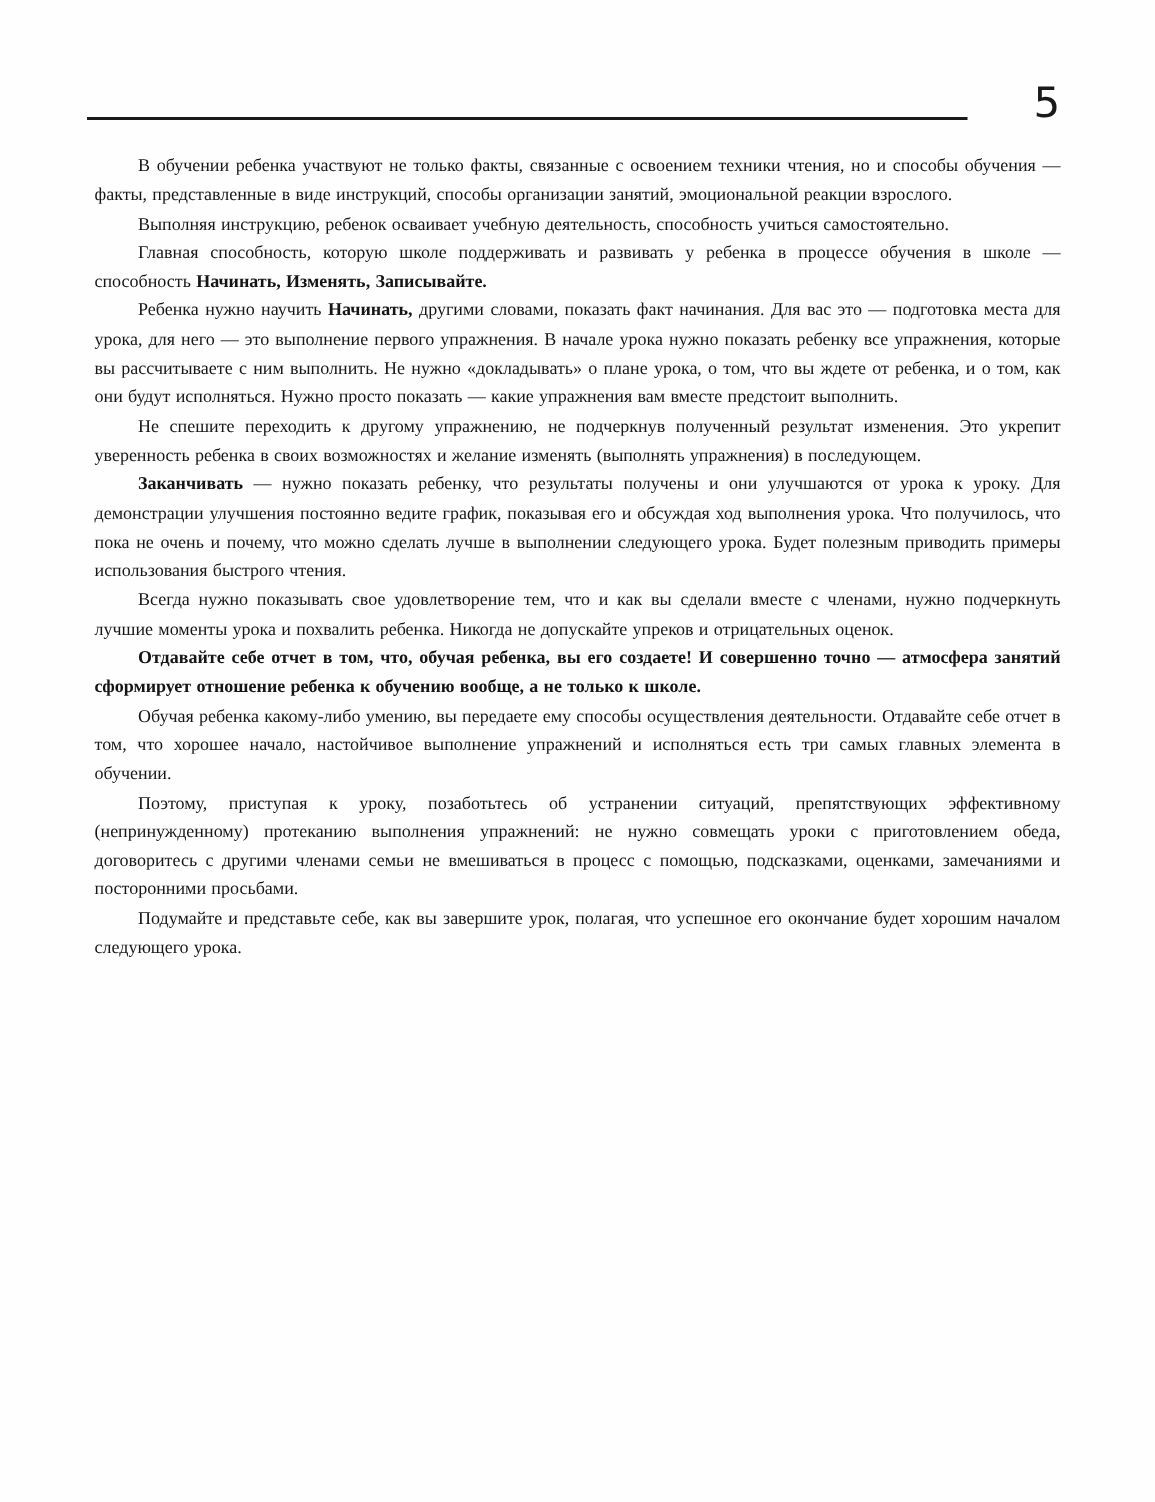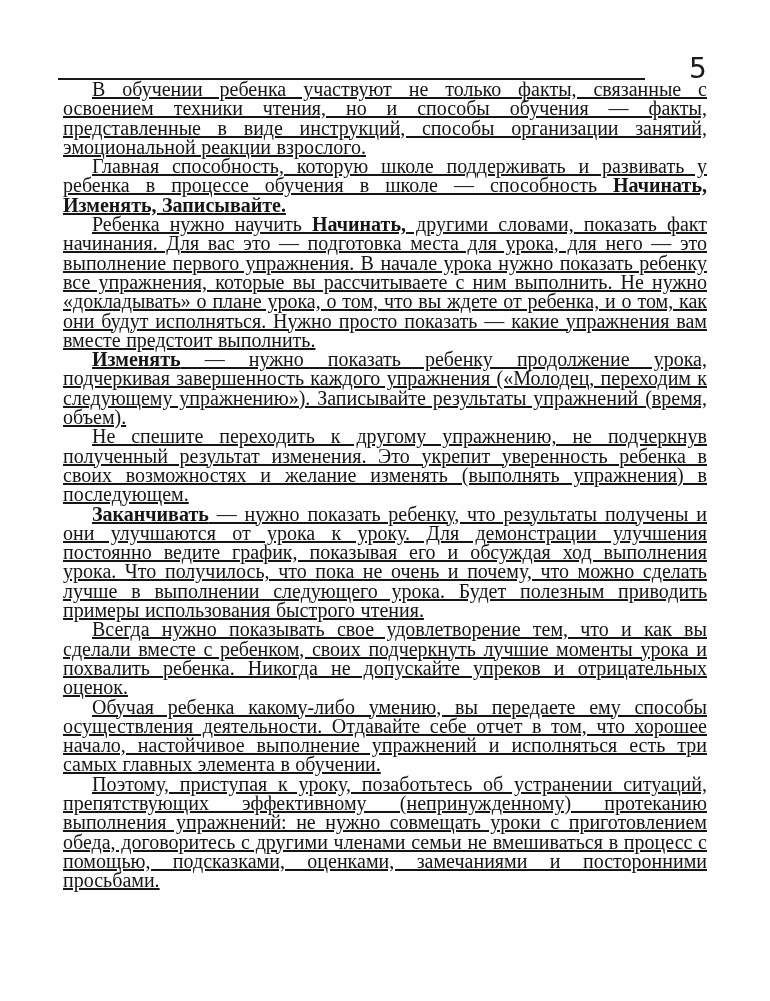--- a/index.html
+++ b/index.html
@@ -32,49 +32,50 @@
     text-align: center;
     font-family: "DejaVu Sans", "Liberation Sans", sans-serif;
     font-weight: 400;
     font-size: 28px;
     line-height: 30px;
     color: #1a1a1a;
   }
   .text-block {
     position: absolute;
     left: 63px;
-    top: 80px;
+    top: 101px;
     width: 644px;
-    font-size: 20px;
+    font-size: 12px;
     line-height: 19.3px;
     text-align: justify;
     hyphens: auto;
     -webkit-hyphens: auto;
     word-spacing: 0.5px;
-    text-decoration: underline;
   }
   .text-block p {
     margin: 0;
     padding: 0;
     text-indent: 29px;
   }
   .text-block .bold {
     font-weight: bold;
   }
 </style>
 </head>
 <body>
 
 <div class="page">
   <div class="header-rule"></div>
   <div class="page-number">5</div>
   <div class="text-block">
       <p><span>В обучении ребенка участвуют не только факты, связанные с освоением техники чтения, но и способы обучения — факты, представленные в виде инструкций, способы организации занятий, эмоциональной реакции взрослого.</span></p>
+      <p><span>Выполняя инструкцию, ребенок осваивает учебную деятельность, способность учиться самостоятельно.</span></p>
       <p><span>Главная способность, которую школе поддерживать и развивать у ребенка в процессе обучения в школе — способность </span><span class="bold">Начинать, Изменять, Записывайте.</span></p>
       <p><span>Ребенка нужно научить </span><span class="bold">Начинать,</span><span> другими словами, показать факт начинания. Для вас это — подготовка места для урока, для него — это выполнение первого упражнения. В начале урока нужно показать ребенку все упражнения, которые вы рассчитываете с ним выполнить. Не нужно «докладывать» о плане урока, о том, что вы ждете от ребенка, и о том, как они будут исполняться. Нужно просто показать — какие упражнения вам вместе предстоит выполнить.</span></p>
-      <p><span class="bold">Изменять</span><span> — нужно показать ребенку продолжение урока, подчеркивая завершенность каждого упражнения («Молодец, переходим к следующему упражнению»). Записывайте результаты упражнений (время, объем).</span></p>
       <p><span>Не спешите переходить к другому упражнению, не подчеркнув полученный результат изменения. Это укрепит уверенность ребенка в своих возможностях и желание изменять (выполнять упражнения) в последующем.</span></p>
       <p><span class="bold">Заканчивать</span><span> — нужно показать ребенку, что результаты получены и они улучшаются от урока к уроку. Для демонстрации улучшения постоянно ведите график, показывая его и обсуждая ход выполнения урока. Что получилось, что пока не очень и почему, что можно сделать лучше в выполнении следующего урока. Будет полезным приводить примеры использования быстрого чтения.</span></p>
-      <p><span>Всегда нужно показывать свое удовлетворение тем, что и как вы сделали вместе с ребенком, своих подчеркнуть лучшие моменты урока и похвалить ребенка. Никогда не допускайте упреков и отрицательных оценок.</span></p>
+      <p><span>Всегда нужно показывать свое удовлетворение тем, что и как вы сделали вместе с членами, нужно подчеркнуть лучшие моменты урока и похвалить ребенка. Никогда не допускайте упреков и отрицательных оценок.</span></p>
+      <p><span class="bold">Отдавайте себе отчет в том, что, обучая ребенка, вы его создаете! И совершенно точно — атмосфера занятий сформирует отношение ребенка к обучению вообще, а не только к школе.</span></p>
       <p><span>Обучая ребенка какому-либо умению, вы передаете ему способы осуществления деятельности. Отдавайте себе отчет в том, что хорошее начало, настойчивое выполнение упражнений и исполняться есть три самых главных элемента в обучении.</span></p>
       <p><span>Поэтому, приступая к уроку, позаботьтесь об устранении ситуаций, препятствующих эффективному (непринужденному) протеканию выполнения упражнений: не нужно совмещать уроки с приготовлением обеда, договоритесь с другими членами семьи не вмешиваться в процесс с помощью, подсказками, оценками, замечаниями и посторонними просьбами.</span></p>
+      <p><span>Подумайте и представьте себе, как вы завершите урок, полагая, что успешное его окончание будет хорошим началом следующего урока.</span></p>
     </div>
 </div>
 
 </body></html>

